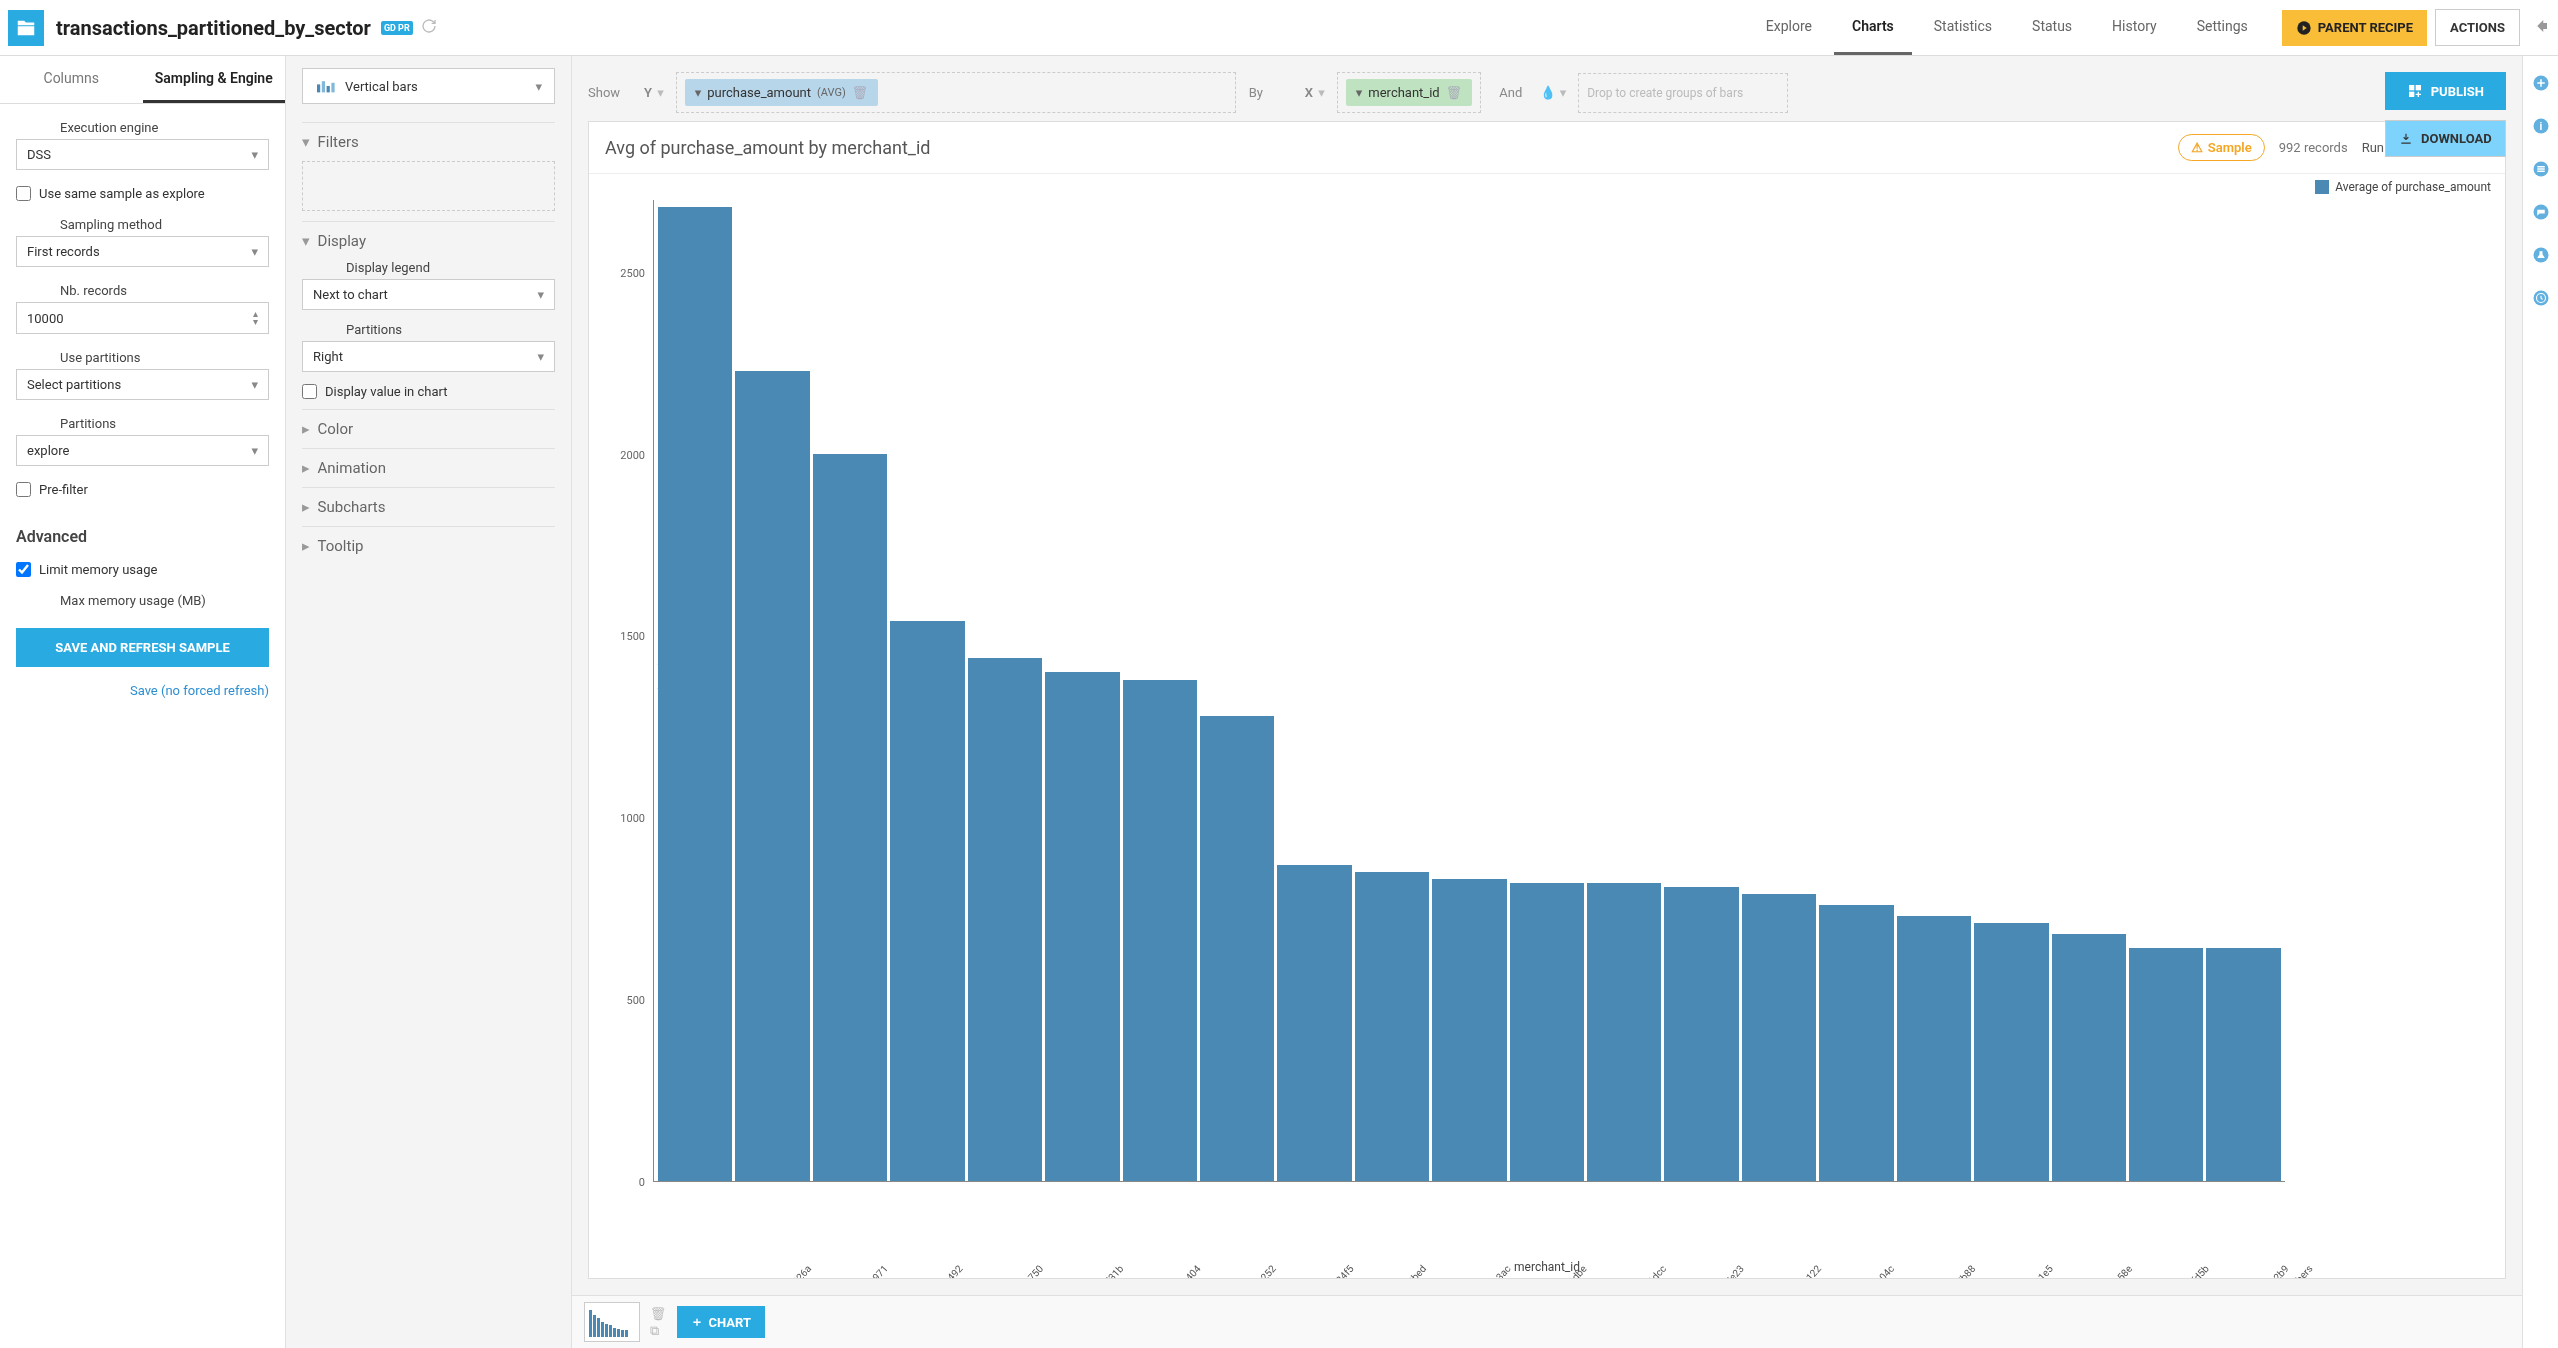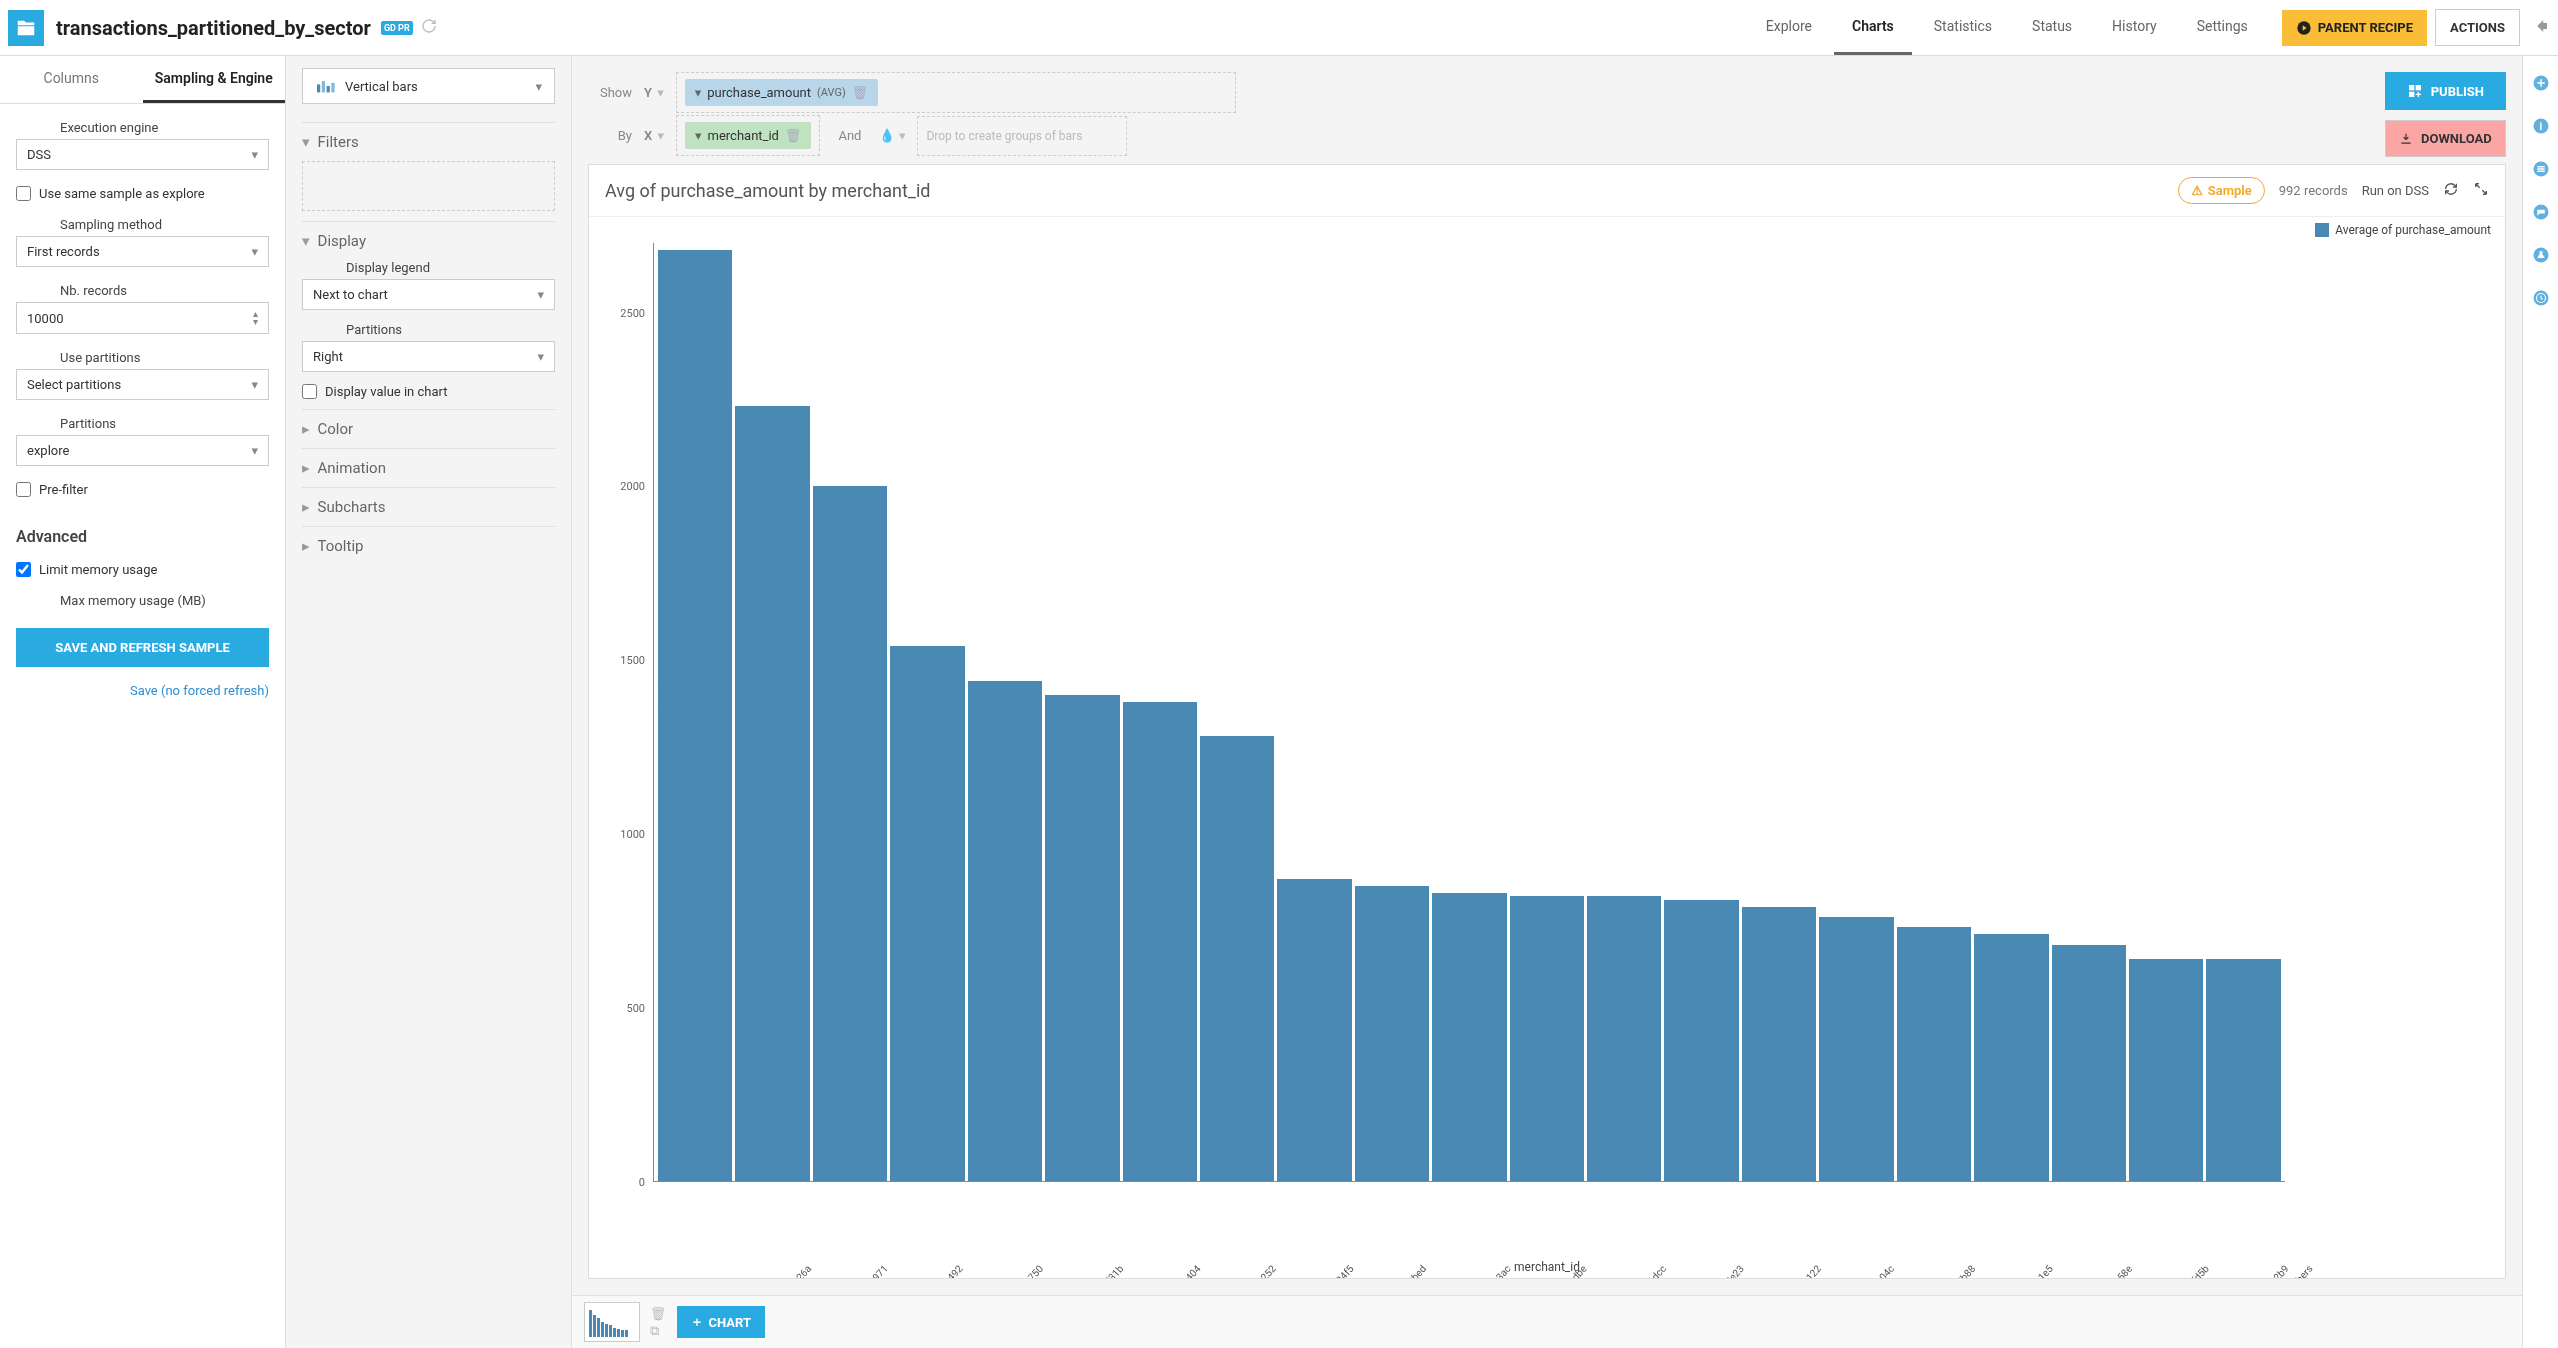--- a/index.html
+++ b/index.html
@@ -47,38 +47,38 @@
 .chart-type { background:#fff; border:1px solid #ccc; padding:9px 12px; display:flex; align-items:center; gap:10px; margin-bottom:18px; cursor:pointer; }
 .chart-type svg { width:20px;height:16px; }
 .chart-type .caret { margin-left:auto; color:#888; }
 .collapsible { padding:10px 0; border-top:1px solid #e0e0e0; }
 .collapsible-head { display:flex; align-items:center; gap:8px; cursor:pointer; color:#666; font-size:15px; }
 .collapsible-head .tri { color:#999; }
 .collapsible-body { padding:10px 0 0 0; display:flex; flex-direction:column; gap:12px; }
 
 
 .chart-area { background:#f4f4f4; overflow:auto; padding:0; position:relative; display:flex; flex-direction:column; }
-.drop-rows { padding:16px 16px 8px 16px; display:flex; flex-direction:column; gap:2px;text-align:right; }
+.drop-rows { padding:16px 16px 8px 16px; display:flex; flex-direction:row; gap:13px; }
 .drop-row { display:flex; align-items:center; gap:12px; }
 .drop-label { color:#888; width:44px; }
 .axis-letter { color:#888; font-weight:600; margin-right:2px; }
 .axis-caret { color:#bbb; }
 .drop-zone { border:1px dashed #ccc; padding:6px 8px; display:flex; align-items:center; gap:8px; min-height:40px; flex:0 0 auto; }
 .pill { padding:6px 10px; display:flex; align-items:center; gap:6px; font-size:13px; border-radius:2px; }
 .pill.y { background:#b8d6ea; }
 .pill.x { background:#bfe3c0; }
 .pill .caret { color:#666; }
 .pill .agg { color:#666; font-size:11px; }
 .pill .del { color:#aab; cursor:pointer; }
 .and-label { color:#888; margin:0 6px; }
 .tint-icon { color:#888; }
 .drop-hint { color:#bbb; font-size:12px; }
 .right-actions { position:absolute; right:16px; top:16px; display:flex; flex-direction:column; gap:10px; }
 .publish-btn { background:#29abe2; color:#fff; font-weight:700; padding:11px 22px; display:flex; align-items:center; gap:8px; cursor:pointer; }
-.download-btn { background:#fca5a5; border:1px solid #ccc; font-weight:700; padding:10px 8px; display:flex; align-items:center; gap:8px; cursor:pointer; justify-content:center; }
+.download-btn { background:#7dd3fc; border:1px solid #ccc; font-weight:700; padding:10px 8px; display:flex; align-items:center; gap:8px; cursor:pointer; justify-content:center; }
 
 .chart-card { background:#fff; border:1px solid #ddd; margin:0 16px 16px 16px; flex:1; display:flex; flex-direction:column; overflow:hidden; }
 .chart-header { display:flex; align-items:center; padding:12px 16px; gap:14px; border-bottom:1px solid #eee; }
 .chart-title { font-size:18px; color:#555; flex:1; }
 .sample-chip { border:1.5px solid #f5a623; color:#f5a623; border-radius:16px; padding:5px 12px; font-weight:600; display:flex; align-items:center; gap:5px; }
 .rec-count { color:#777; }
 .run-label { color:#555; }
 .icon-btn { color:#555; cursor:pointer; }
 .chart-body { flex:1; position:relative; padding:10px 10px 10px 10px; overflow:hidden; }
 .legend { position:absolute; right:14px; top:6px; display:flex; align-items:center; gap:6px; font-size:12px; color:#444;}

